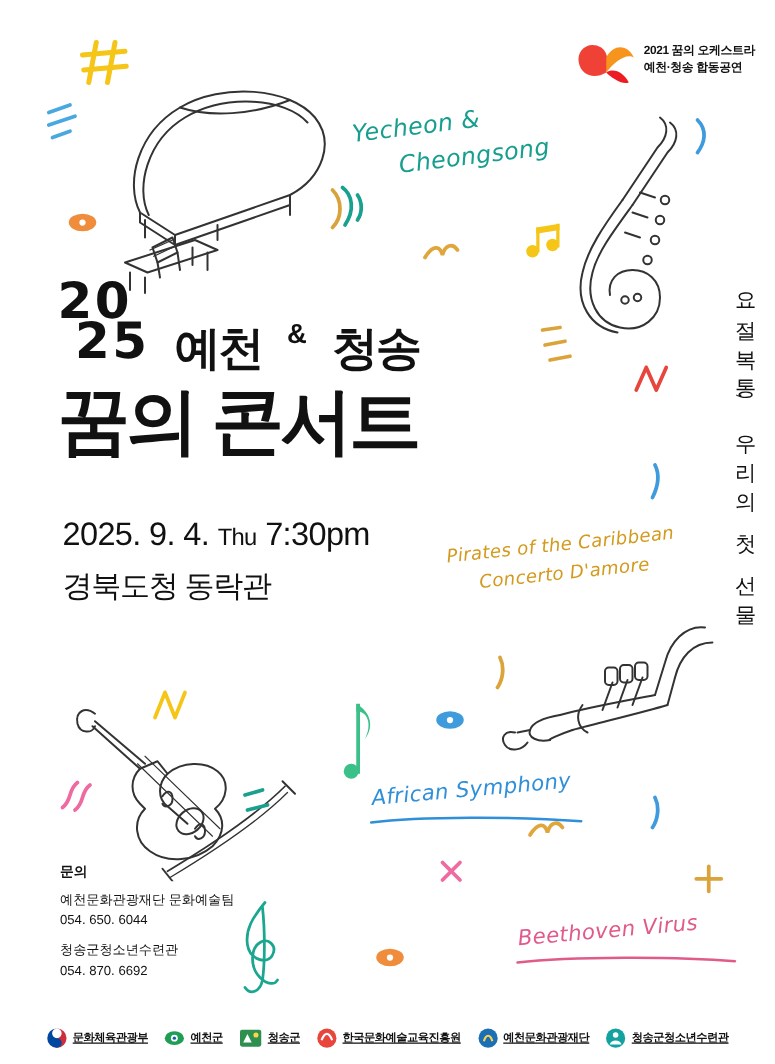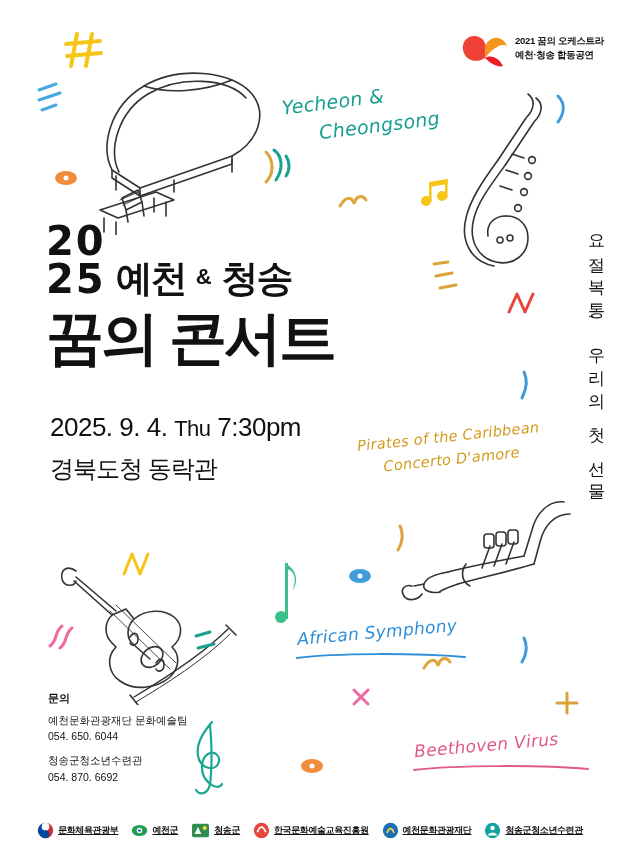--- a/index.html
+++ b/index.html
@@ -37,29 +37,29 @@
   .african-underline{position:absolute;left:295px;top:652px;width:172px;height:10px;}
 
   .beethoven{position:absolute;left:414px;top:735px;font-size:17px;color:#e05a8a;transform:rotate(-5deg);}
   .beethoven-underline{position:absolute;left:412px;top:764px;width:178px;height:10px;}
 
   
   .title-block{position:absolute;left:46px;top:222px;width:470px;}
   .row1{display:flex;align-items:flex-end;gap:12px;}
   .yr{font-family:"DejaVu Sans", sans-serif;font-weight:bold;font-size:40px;line-height:0.95;letter-spacing:2px;color:#111;}
   .dream{font-size:21px;font-weight:bold;letter-spacing:-1px;color:#111;margin-bottom:4px;}
-  .row2{display:flex;align-items:center;gap:10px;margin-top:-6px;}
+  .row2{display:flex;align-items:flex-start;gap:20px;margin-top:-6px;margin-left:14px;}
   .city{font-size:37px;font-weight:bold;letter-spacing:-2px;color:#111;}
   .amp{font-size:22px;font-weight:bold;color:#111;padding-bottom:5px;}
   .bigtitle{font-size:58px;font-weight:bold;letter-spacing:-3px;color:#111;margin-top:4px;line-height:1.05;}
 
   
   .info{position:absolute;left:50px;top:412px;}
   .info .date{font-size:26px;color:#111;letter-spacing:-0.5px;}
-  .info .date .thu{font-size:22px;}
+  .info .date .thu{font-size:19px;}
   .info .place{font-size:24px;color:#111;letter-spacing:-1px;margin-top:10px;}
 
   
   .vertical{
     position:absolute;right:12px;top:222px;
     writing-mode:vertical-rl;
     font-size:17px;letter-spacing:6px;color:#111;
     height:380px;font-weight:500;
   }
 

